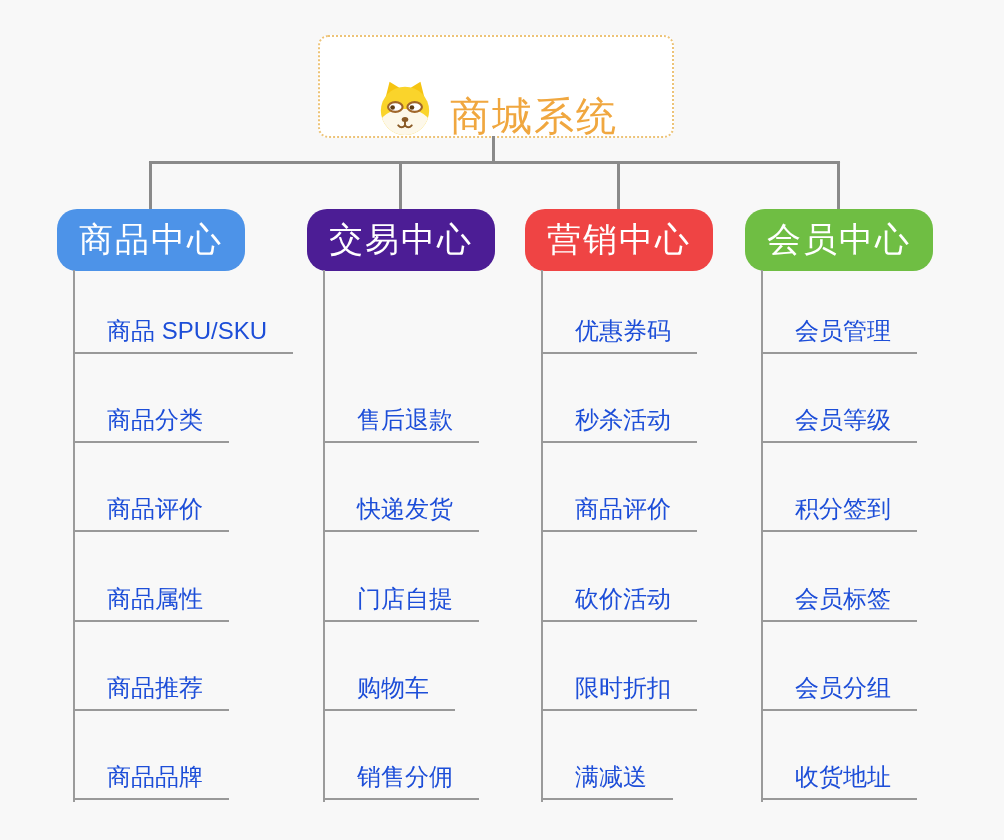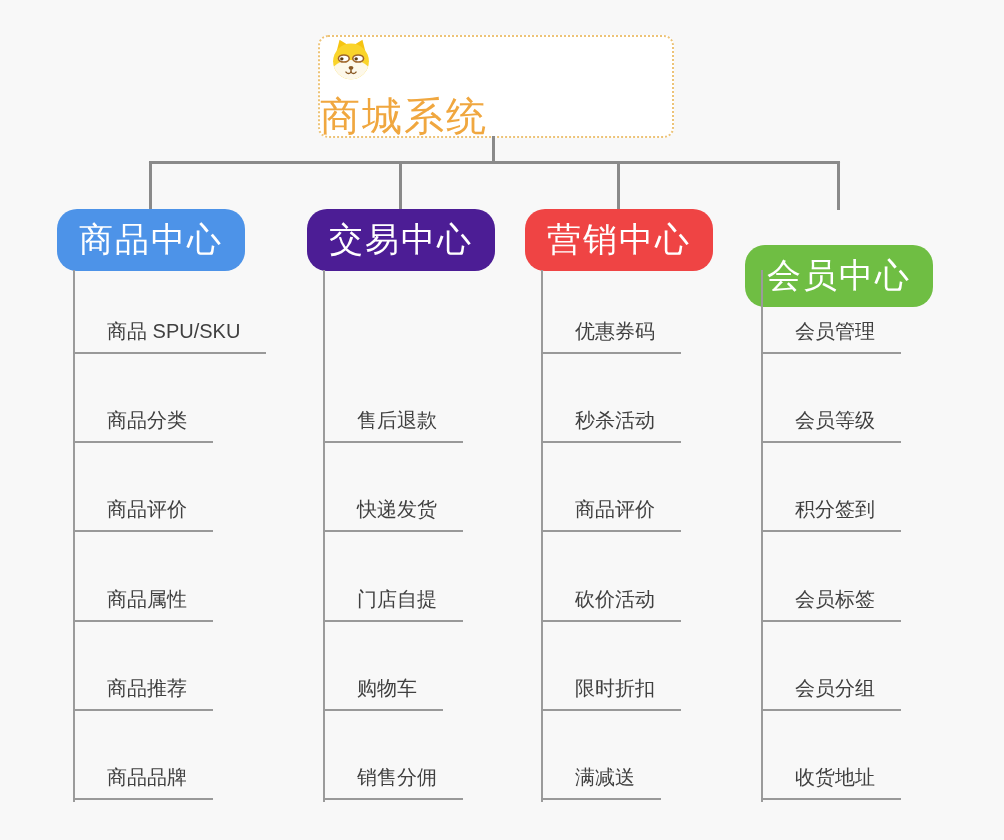--- a/index.html
+++ b/index.html
@@ -1,43 +1,43 @@
 <!DOCTYPE html>
 <html><head>
 <meta charset="utf-8">
 <style>
   html,body{margin:0;padding:0;}
   body{font-family:"Liberation Sans","DejaVu Sans",sans-serif;}
   .canvas{position:relative;width:1004px;height:840px;background:#F8F8F8;overflow:hidden;}
 
   
   .root{position:absolute;left:318px;top:35px;width:352px;height:99px;background:#FFFFFF;
-        border:2px dotted #EDC377;border-radius:10px;display:flex;align-items:flex-start;
-        justify-content:center;gap:14px;box-sizing:content-box;flex-direction:column;}
+        border:2px dotted #EDC377;border-radius:10px;display:flex;align-items:flex-end;
+        justify-content:center;gap:14px;box-sizing:content-box;}
   .root-title{font-size:40px;letter-spacing:2px;color:#F0A73F;line-height:1;padding-top:2px;}
 
   
   .line{position:absolute;background:#8A8A8A;}
   .stub{left:492px;top:136px;width:3px;height:28px;}
   .hline{left:149px;top:161px;width:691px;height:3px;border-radius:2px;}
   .drop{top:161px;width:3px;height:49px;}
   .d1{left:149px}.d2{left:399px}.d3{left:617px}.d4{left:837px}
 
   
   .hdr{position:absolute;top:209px;width:188px;height:62px;border-radius:20px;color:#FFFFFF;
        font-size:34px;letter-spacing:2px;display:flex;align-items:center;justify-content:center;
        cursor:default;}
   .h1{left:57px}.h2{left:307px}.h3{left:525px}.h4{left:745px}
 
   
   .trunk{position:absolute;top:270px;width:2px;height:532px;background:#9B9B9B;}
   .t1{left:73px}.t2{left:323px}.t3{left:541px}.t4{left:761px}
 
   
-  .item{position:absolute;white-space:nowrap;font-size:20px;line-height:28px;color:#404040;
+  .item{position:absolute;white-space:nowrap;font-size:24px;line-height:28px;color:#1d4ed8;
         padding:0 26px 7px 34px;border-bottom:2px solid #999999;}
   .c1{left:73px}.c2{left:323px}.c3{left:541px}.c4{left:761px}
   .r0{top:317px}.r1{top:406px}.r2{top:495px}.r3{top:585px}.r4{top:674px}.r5{top:763px}
 </style>
 </head>
 <body>
 
 <div class="canvas">
 
   <div class="root">
@@ -65,21 +65,21 @@
   <div class="line stub"></div>
   <div class="line hline"></div>
   <div class="line drop d1"></div>
   <div class="line drop d2"></div>
   <div class="line drop d3"></div>
   <div class="line drop d4"></div>
 
   <div class="hdr h1" style="background-color: rgb(77, 147, 232);">商品中心</div>
   <div class="hdr h2" style="background-color: #4c1d95;">交易中心</div>
   <div class="hdr h3" style="background-color: #ef4444;">营销中心</div>
-  <div class="hdr h4" style="background-color: rgb(111, 190, 67); margin-top: 36px;">会员中心</div>
+  <div class="hdr h4" style="background-color: rgb(111, 190, 67);">会员中心</div>
 
   <div class="trunk t1"></div>
   <div class="trunk t2"></div>
   <div class="trunk t3"></div>
   <div class="trunk t4"></div>
 
   <div class="item c1 r0">商品 SPU/SKU</div>
   <div class="item c1 r1">商品分类</div>
   <div class="item c1 r2">商品评价</div>
   <div class="item c1 r3">商品属性</div>

